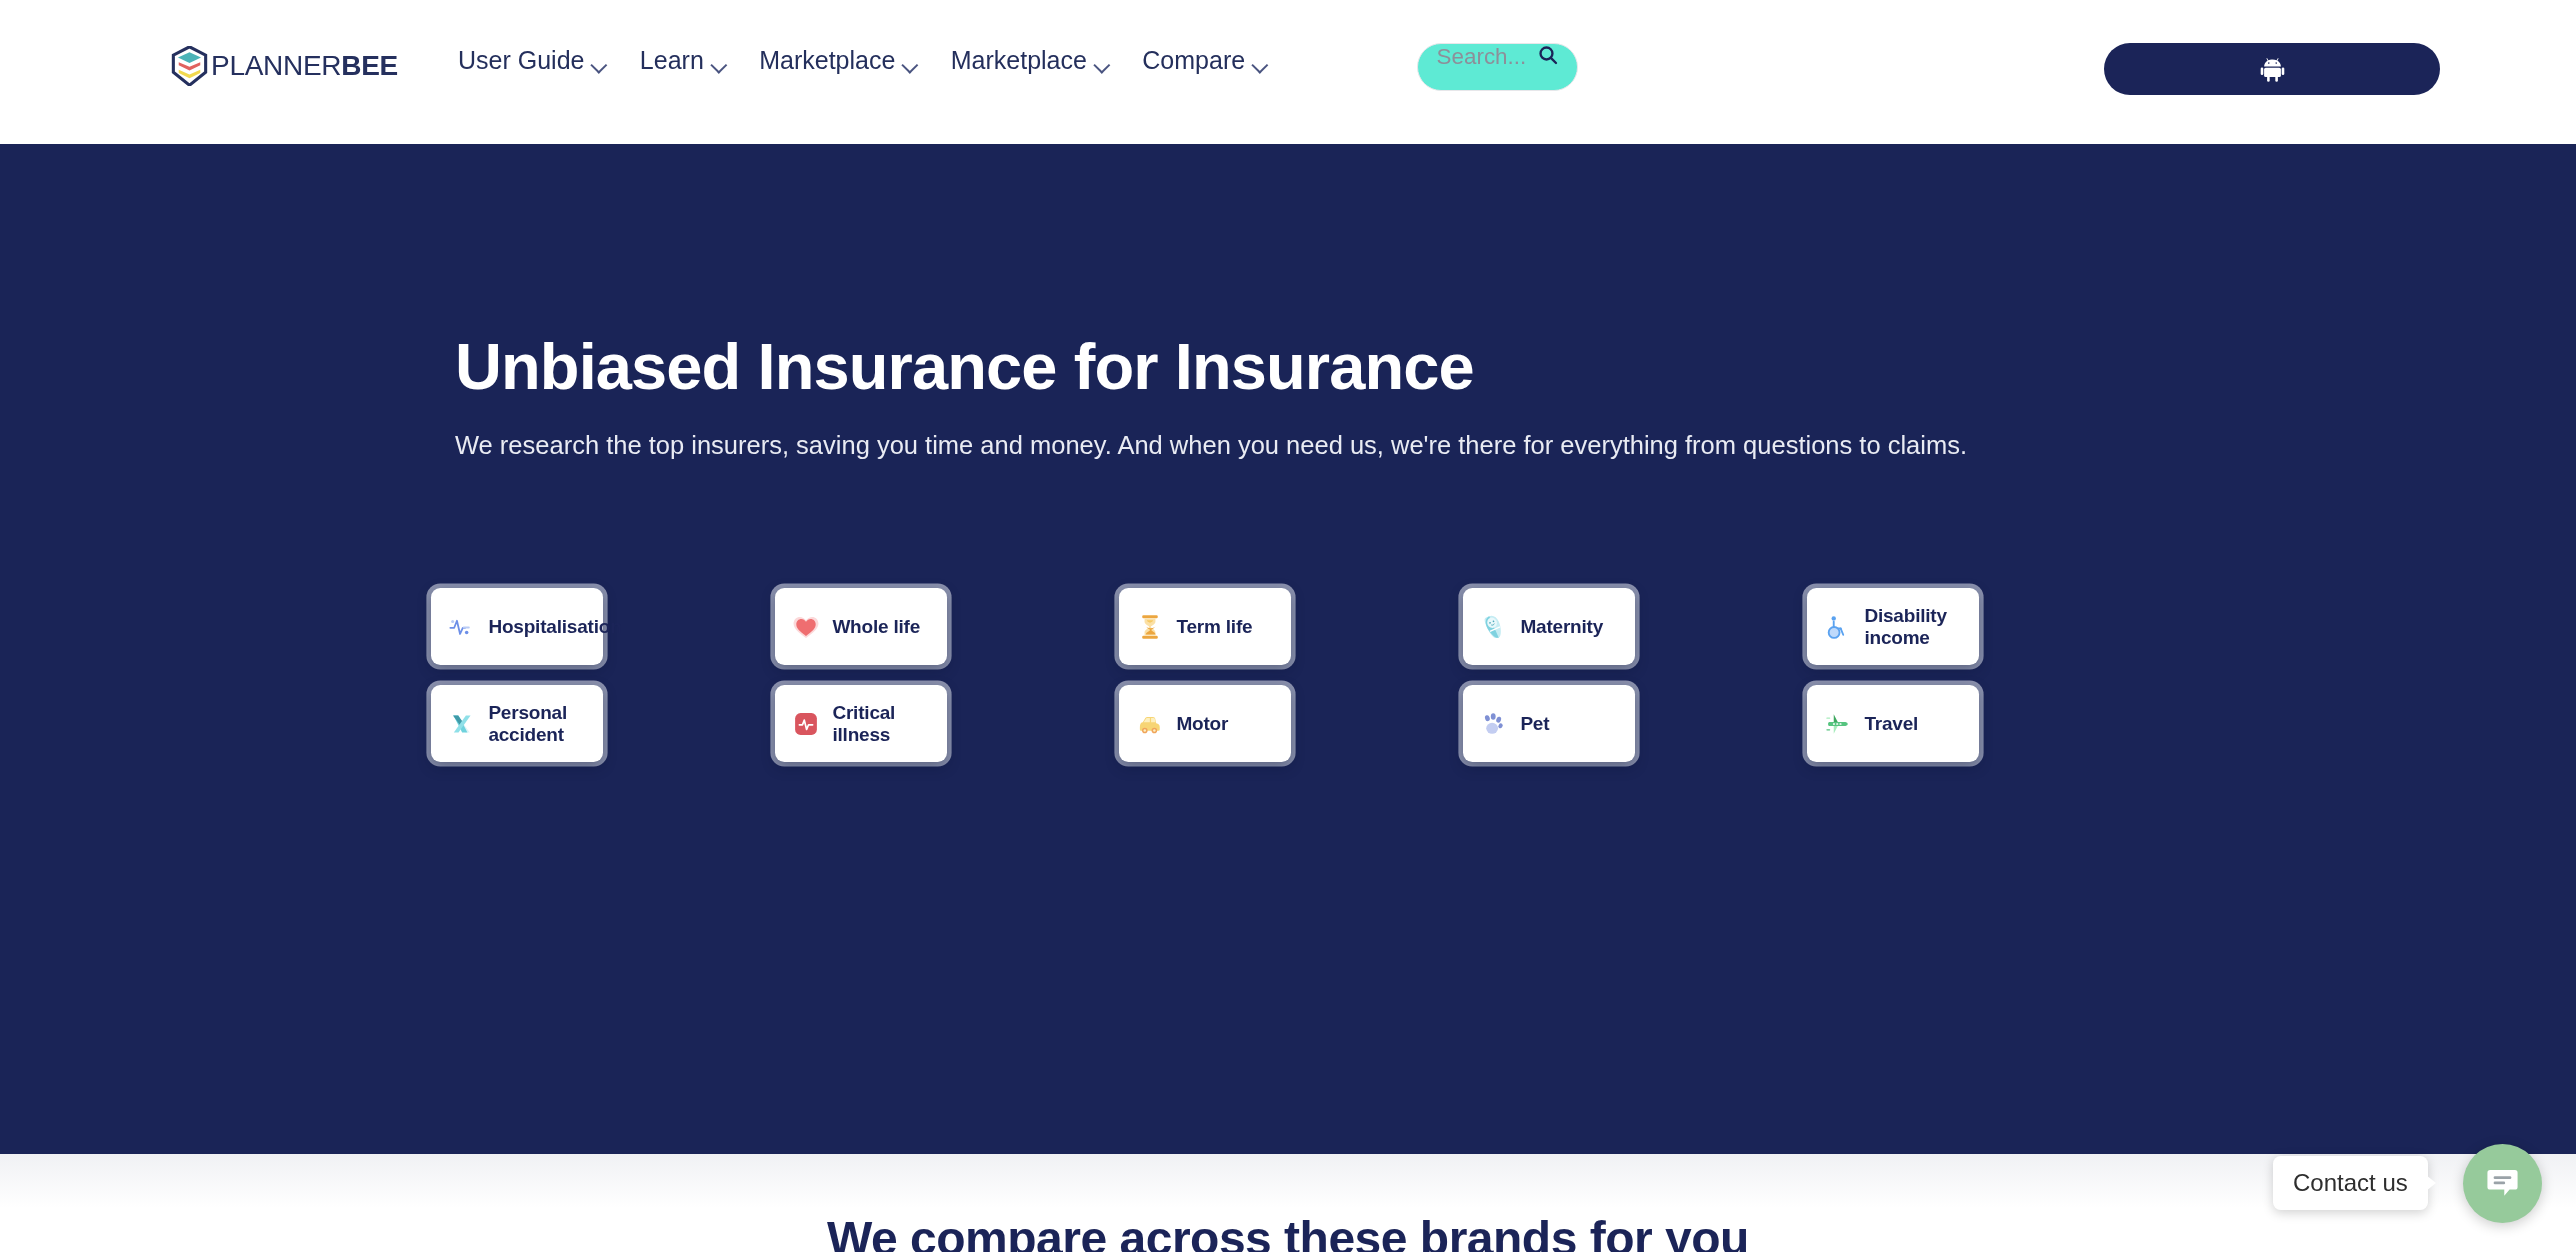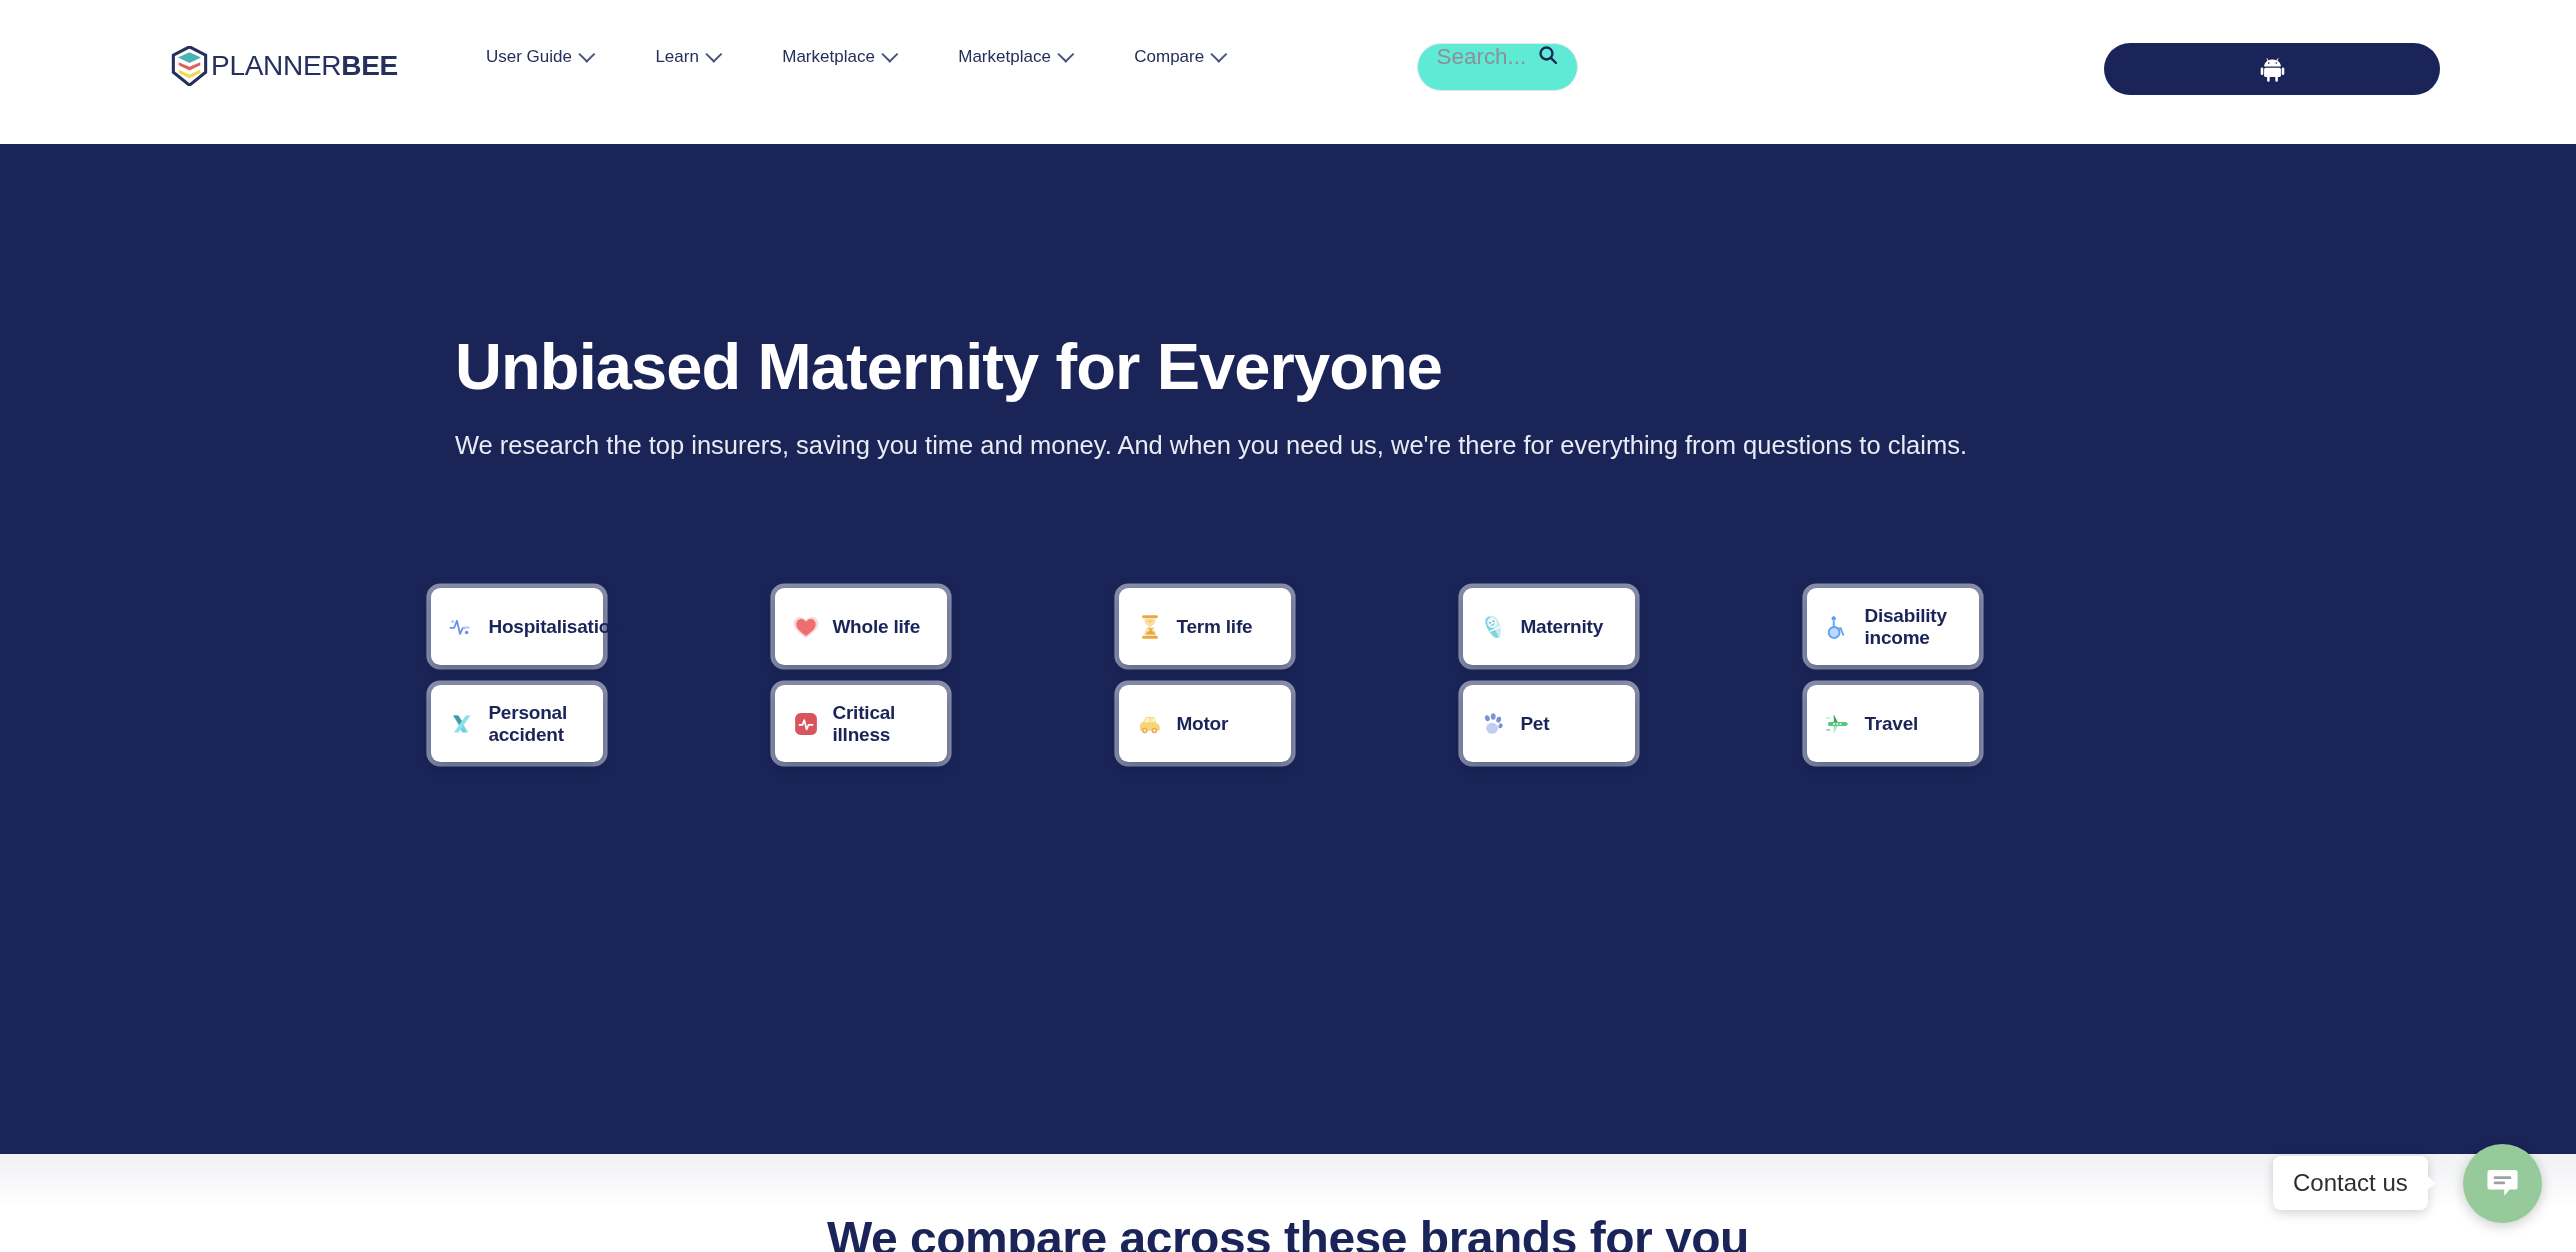--- a/index.html
+++ b/index.html
@@ -24,23 +24,23 @@
     font-size:28px; letter-spacing:-0.3px; color:#25305e;
     font-weight:400; white-space:nowrap; line-height:1;
   }
   .logo-text b{ font-weight:800; }
 
   .nav{
     position:absolute; left:458px; top:48px;
     display:flex; align-items:center; gap:0px;
   }
   .nav-item{
-    display:flex; align-items:center; gap:7px;
-    color:#242f5c; font-size:17px; line-height:1;
-    margin-right:36px; cursor:pointer; white-space:nowrap;margin-left:28px;
+    display:flex; align-items:flex-end; gap:7px;
+    color:#242f5c; font-size:25px; line-height:1;
+    margin-right:36px; cursor:pointer; white-space:nowrap;
   }
   .caret{
     width:12.4px; height:12.4px; border-right:2.3px solid #4a5480;
     border-bottom:2.3px solid #4a5480; transform:rotate(45deg) translateY(-2.3px);
     flex:none;
   }
 
   .search-box{
     position:absolute; left:1417px; top:43px;
     width:161px; height:48px; border-radius:26px;
@@ -231,21 +231,21 @@
         <rect x="6.6" y="20.3" width="2.6" height="5.4" rx="1.3"></rect>
         <rect x="14.8" y="20.3" width="2.6" height="5.4" rx="1.3"></rect>
       </svg>
     </span>
     <span class="label">GET THE APP</span>
   </div>
 </div>
 
 <div class="hero">
 
-  <h1 class="hero-title">Unbiased Maternity for Everyone</h1>
+  <h1 class="hero-title">Unbiased Insurance for Insurance</h1>
   <p class="hero-sub">We research the top insurers, saving you time and money. And when you need us, we're there for everything from questions to claims.</p>
 
   <div class="grid">
 
     <div class="card">
       <span class="card-icon">
         <svg width="28" height="28" viewBox="0 0 36 36" fill="none">
           <circle cx="6" cy="11" r="2" fill="#b9cbf5"></circle>
           <path d="M3 19h5l3.5-9 4 17 3.5-8h3" stroke="#6d8fe8" stroke-width="2.3" stroke-linecap="round" stroke-linejoin="round"></path>
           <rect x="19" y="17.5" width="9" height="2.3" rx="1.1" fill="#b9cbf5"></rect>

